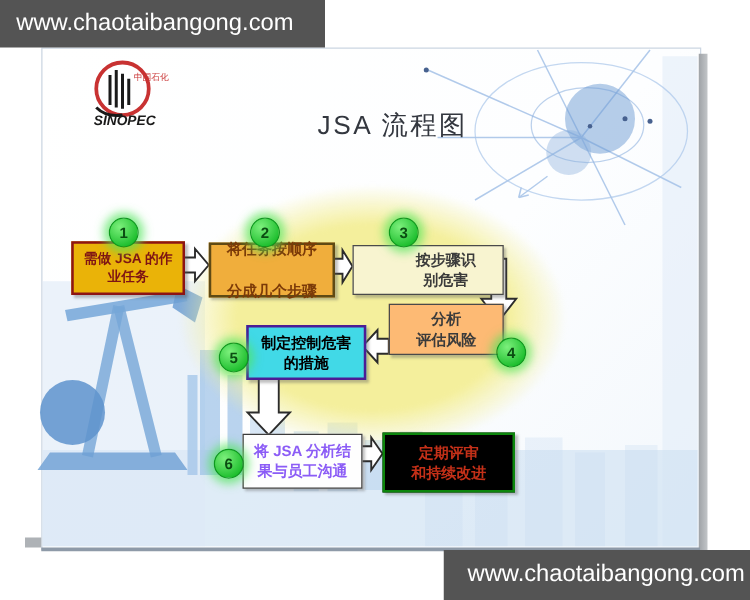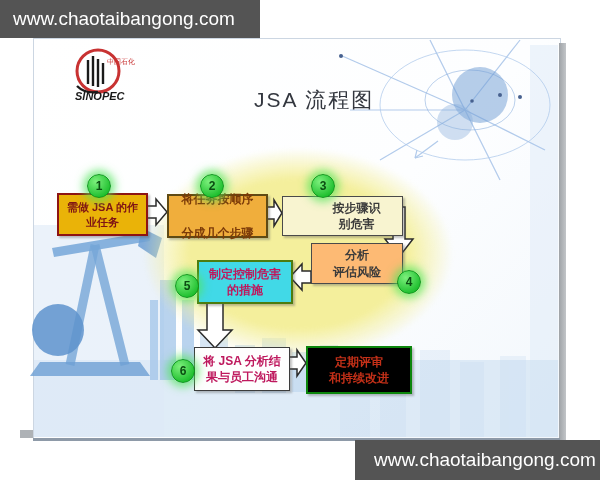--- a/index.html
+++ b/index.html
@@ -36,22 +36,22 @@
   
   .fbox{
     position:absolute;z-index:4;display:flex;flex-direction:column;align-items:center;justify-content:center;
     font-weight:bold;font-size:11px;line-height:1.35;text-align:center;
     box-shadow:2px 2px 2px rgba(90,90,90,.38);
   }
   .b1{left:57px;top:193px;width:87px;height:39px;background:#eab308;border:2px solid #8d1414;color:#7e1414;}
   .b2{left:167px;top:194px;width:97px;height:40px;background:#f0ae3c;border:2px solid #5f4a14;color:#7b3a08;font-size:12px;gap:18px;}
   .b3{left:282px;top:196px;width:91px;height:38px;background:#f8f4d0;border:1.5px solid #4a4a4a;color:#3b3b3b;font-size:12px;padding-left:28px;}
   .b4{left:311px;top:243px;width:90px;height:39px;background:#fdba74;border:1.5px solid #4a4a4a;color:#3b3b3b;font-size:12px;}
-  .b5{left:197px;top:260px;width:92px;height:40px;background:#41d9e7;border:2px solid #4d7c0f;color:#be185d;font-size:12px;}
-  .b6{left:194px;top:347px;width:94px;height:42px;background:#fefefe;border:1.5px solid #3c3c3c;color:#be185d;font-size:12px;}
+  .b5{left:197px;top:260px;width:92px;height:40px;background:#41d9e7;border:2px solid #4c1d95;color:#000000;font-size:12px;}
+  .b6{left:194px;top:347px;width:94px;height:42px;background:#fefefe;border:1.5px solid #3c3c3c;color:#8b5cf6;font-size:12px;}
   .b7{left:306px;top:346px;width:102px;height:44px;background:#000000;border:2px solid #0c860c;color:#c43018;font-size:12px;}
   
   .ncircle{
     position:absolute;width:22px;height:22px;border-radius:50%;z-index:5;
     background:radial-gradient(circle at 35% 30%,#7cf07c,#1fbf2f 75%);
     border:1px solid #0e9a1e;color:#0b4d12;font-weight:bold;font-size:12px;
     display:flex;align-items:center;justify-content:center;
     box-shadow:0 0 8px 4px rgba(80,230,90,.7);
   }
   .c1{left:87px;top:174px;} .c2{left:200px;top:174px;} .c3{left:311px;top:174px;}

